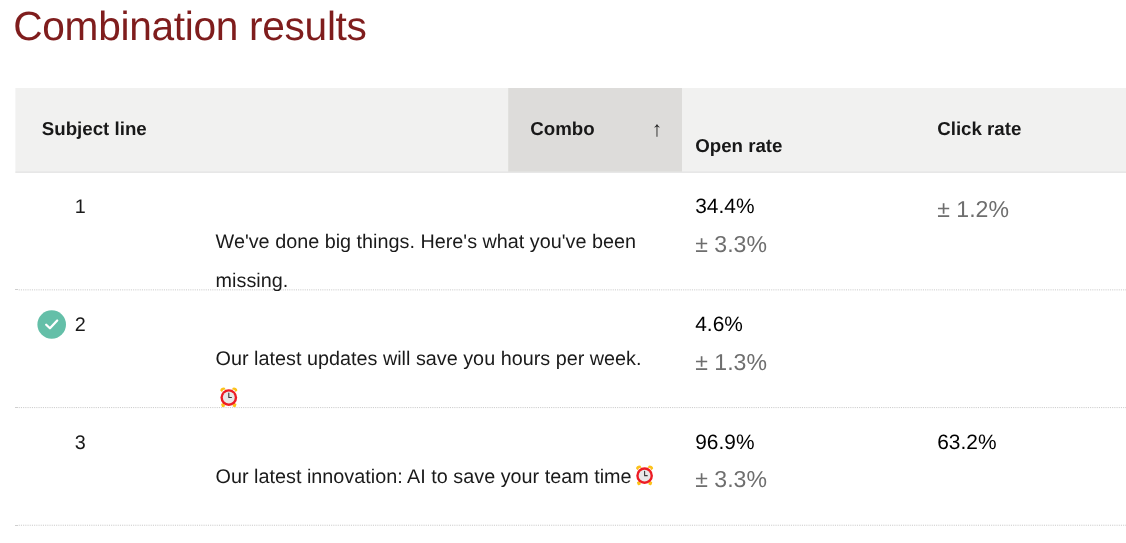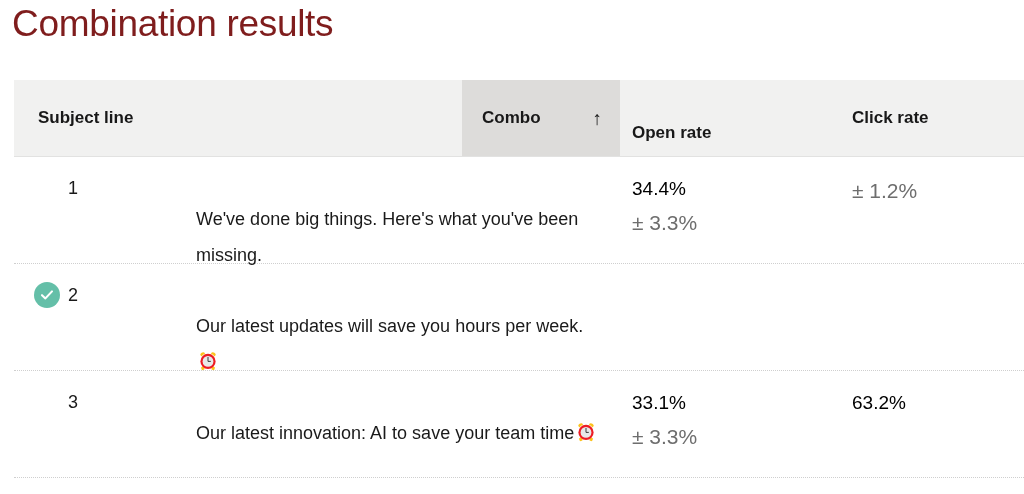--- a/index.html
+++ b/index.html
@@ -212,20 +212,24 @@
           <path d="M2.2 4.0 a3 3 0 0 1 4.1 -2.6 l0.9 1.8 a3.2 3.2 0 0 0 -3.4 2.2 z" fill="#fcc21b"></path>
           <path d="M17.8 4.0 a3 3 0 0 0 -4.1 -2.6 l-0.9 1.8 a3.2 3.2 0 0 1 3.4 2.2 z" fill="#fcc21b"></path>
           <rect x="3.3" y="15.6" width="3.0" height="3.4" rx="0.9" fill="#fcc21b" transform="rotate(-20 4.8 17.3)"></rect>
           <rect x="13.7" y="15.6" width="3.0" height="3.4" rx="0.9" fill="#fcc21b" transform="rotate(20 15.2 17.3)"></rect>
           <circle cx="10" cy="10.4" r="7.6" fill="#ed1c24"></circle>
           <circle cx="10" cy="10.4" r="5.4" fill="#e8e8e8"></circle>
           <path d="M10 6.4 L10 10.4 L12.4 10.4" fill="none" stroke="#3a3a3a" stroke-width="1" stroke-linecap="round" stroke-linejoin="round"></path>
         </svg>
       </span>
     </div>
+    <div class="td td-rate td-click">
+      <div class="rate-main">4.6%</div>
+      <div class="rate-margin">± 1.3%</div>
+    </div>
   </div>
 
   <div class="tr">
     <div class="td td-combo">
       <div class="combo-inner">
         <span class="winner-badge hidden">
           <svg width="14" height="14" viewBox="0 0 14 14">
               <path d="M2 7.2 L5.4 10.4 L12 3.4" fill="none" stroke="#ffffff" stroke-width="2.1" stroke-linecap="round" stroke-linejoin="round"></path>
             </svg>
         </span>
@@ -239,21 +243,21 @@
           <path d="M17.8 4.0 a3 3 0 0 0 -4.1 -2.6 l-0.9 1.8 a3.2 3.2 0 0 1 3.4 2.2 z" fill="#fcc21b"></path>
           <rect x="3.3" y="15.6" width="3.0" height="3.4" rx="0.9" fill="#fcc21b" transform="rotate(-20 4.8 17.3)"></rect>
           <rect x="13.7" y="15.6" width="3.0" height="3.4" rx="0.9" fill="#fcc21b" transform="rotate(20 15.2 17.3)"></rect>
           <circle cx="10" cy="10.4" r="7.6" fill="#ed1c24"></circle>
           <circle cx="10" cy="10.4" r="5.4" fill="#e8e8e8"></circle>
           <path d="M10 6.4 L10 10.4 L12.4 10.4" fill="none" stroke="#3a3a3a" stroke-width="1" stroke-linecap="round" stroke-linejoin="round"></path>
         </svg>
       </span>
     </div>
     <div class="td td-rate td-open">
-      <div class="rate-main">33.1%</div>
+      <div class="rate-main">96.9%</div>
       <div class="rate-margin">± 3.3%</div>
     </div>
     <div class="td td-rate td-click">
       <div class="rate-main">63.2%</div>
     </div>
   </div>
 
 </div>
 
 </body></html>

